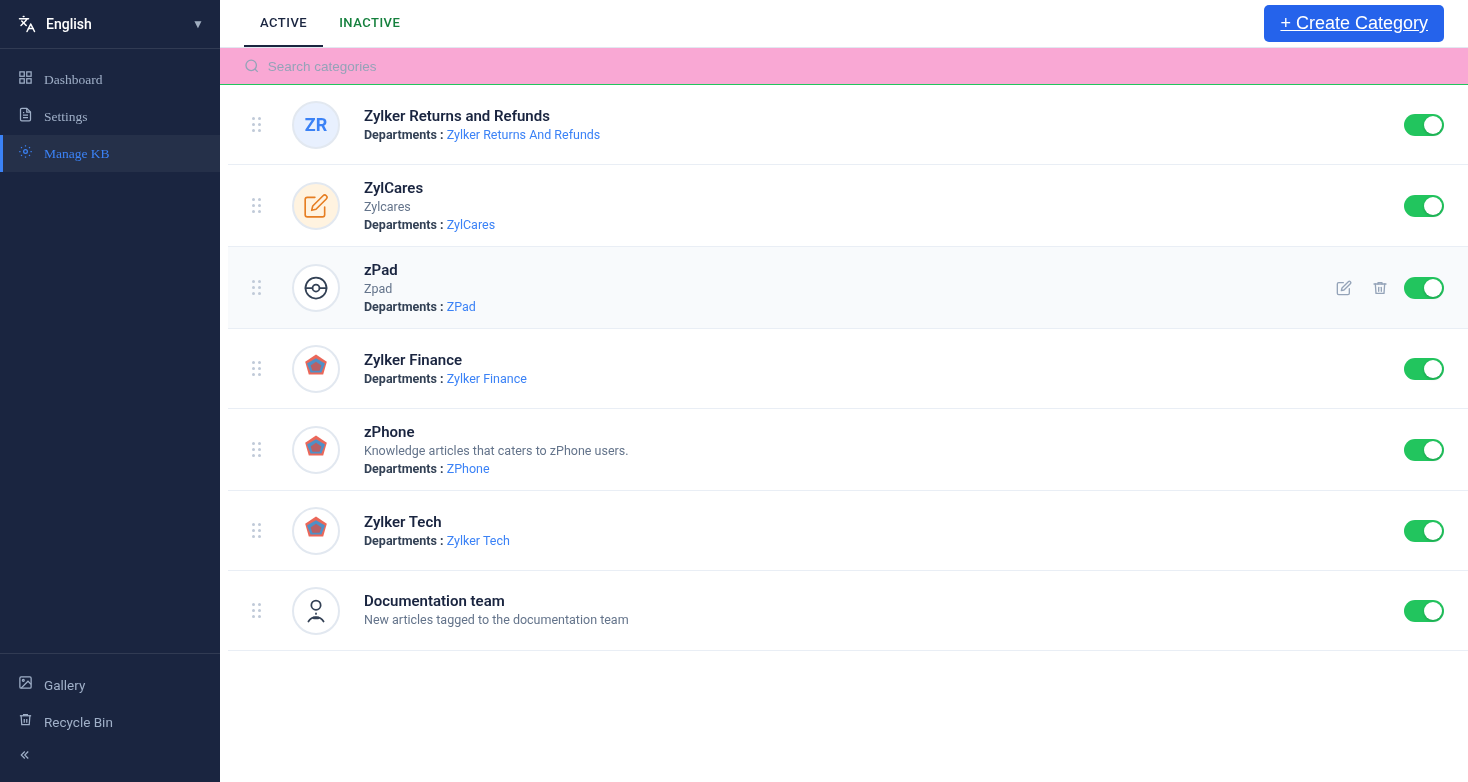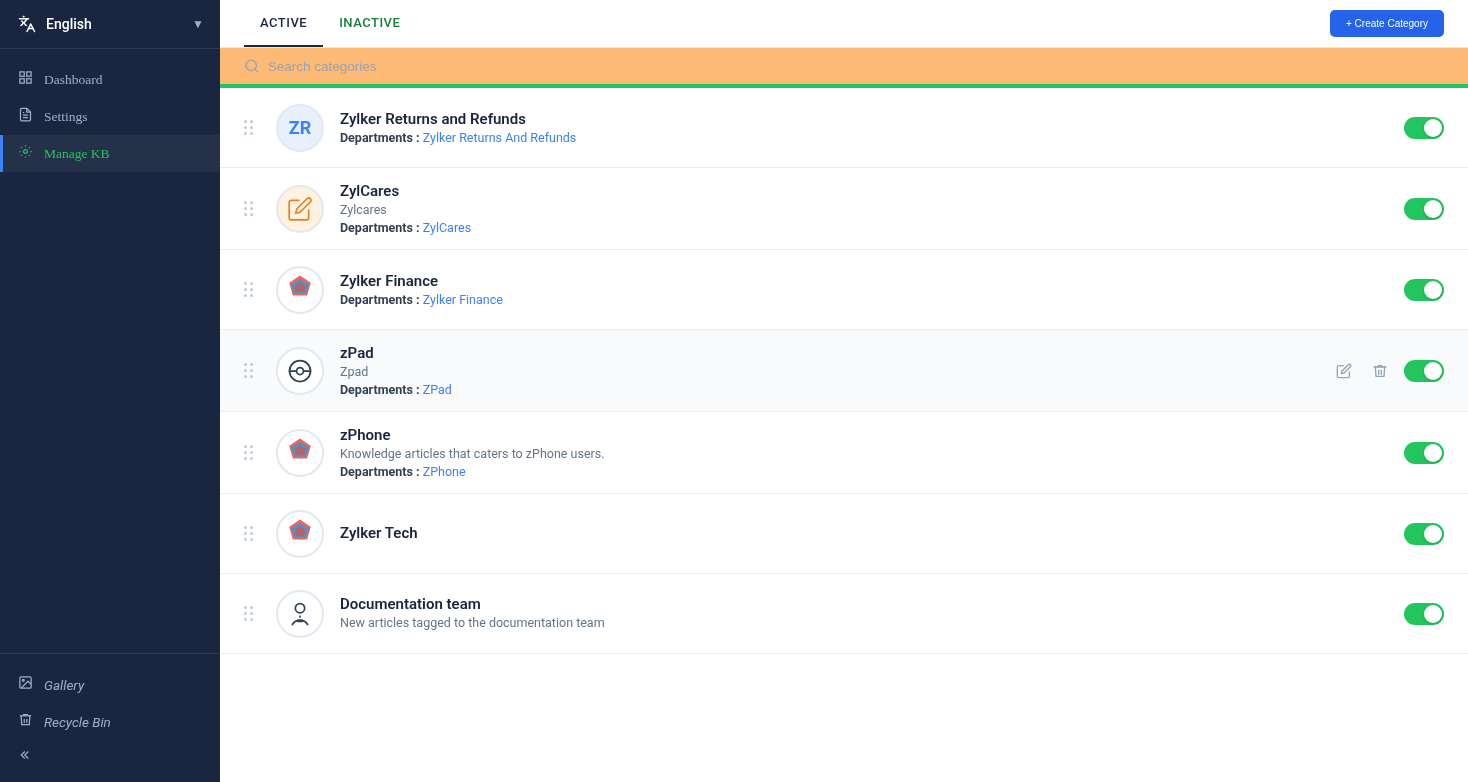--- a/index.html
+++ b/index.html
@@ -50,40 +50,39 @@
     .sidebar-nav-item {
       display: flex;
       align-items: center;
       gap: 10px;
       padding: 9px 16px;
       font-size: 13.5px;
       color: #a0b0c8;
       cursor: pointer;
       transition: background 0.15s;
     }
-    .sidebar-nav-item.active { color: #22c55e; background: rgba(255,255,255,0.05); border-left: 3px solid #3b82f6; padding-left: 13px; text-align: center; }
+    .sidebar-nav-item.active { color: #3b82f6; background: rgba(255,255,255,0.05); border-left: 3px solid #3b82f6; padding-left: 13px; text-align: center; }
     .sidebar-nav-item .nav-icon { font-size: 15px; width: 18px; text-align: center; }
 
     .sidebar-sub-nav {
       padding: 2px 0 8px 44px;
     }
     .sidebar-sub-item {
       display: block;
       padding: 6px 12px;
       font-size: 13px;
       color: #a0b0c8;
       cursor: pointer;
       border-radius: 4px;
     }
     .sidebar-sub-item.active { color: #fff; font-weight: 500; }
 
     .sidebar-bottom {
       padding: 12px 0;
       border-top: 1px solid rgba(255,255,255,0.1);
-      font-style: italic;
     }
     .sidebar-collapse {
       padding: 8px 16px;
       display: flex;
       align-items: center;
       gap: 8px;
       color: #a0b0c8;
       font-size: 13px;
       cursor: pointer;
     }
@@ -128,33 +127,34 @@
     .tab.active {
       color: #1a2540;
       border-bottom: 2px solid #1a2540;
     }
     .create-btn {
       background: #2563eb;
       color: #fff;
       border: none;
       border-radius: 5px;
       padding: 8px 16px;
-      font-size: 10px;
+      font-size: 18px;
       font-weight: 500;
       cursor: pointer;
       display: flex;
       align-items: center;
       gap: 6px;
+      text-decoration: underline;
     }
 
     
     .search-bar {
       padding: 10px 24px;
-      border-bottom: 4px solid #22c55e;
-      background: #fdba74;
+      border-bottom: 1px solid #22c55e;
+      background: #f9a8d4;
     }
     .search-inner {
       display: flex;
       align-items: center;
       gap: 8px;
       color: #94a3b8;
       font-size: 13.5px;
     }
     .search-inner input {
       border: none;
@@ -171,22 +171,23 @@
       flex: 1;
       overflow-y: auto;
     }
     .category-row {
       display: flex;
       align-items: center;
       padding: 14px 24px;
       border-bottom: 1px solid #e9eef5;
       min-height: 80px;
       position: relative;
-      gap: 16px;
+      gap: 24px;
       background: #fff;
+      margin-left: 8px;
     }
     .drag-handle {
       color: #c0cad8;
       font-size: 16px;
       cursor: grab;
       display: flex;
       flex-direction: column;
       gap: 3px;
       min-width: 16px;
     }
@@ -458,50 +459,20 @@
             <path d="M11 4H4a2 2 0 0 0-2 2v14a2 2 0 0 0 2 2h14a2 2 0 0 0 2-2v-7"></path>
             <path d="M18.5 2.5a2.121 2.121 0 0 1 3 3L12 15l-4 1 1-4 9.5-9.5z"></path>
           </svg>
       </div>
       <div class="category-info">
         <div class="category-name">ZylCares</div>
         <div class="category-desc">Zylcares</div>
         <div class="category-dept">
           <span>Departments :</span>
           <a href="#">ZylCares</a>
-        </div>
-      </div>
-      <div class="category-actions">
-        <label class="toggle">
-
-          <div class="toggle-track"></div>
-        </label>
-      </div>
-    </div>
-
-    <div class="category-row">
-      <div class="drag-handle">
-        <div class="drag-dots">
-            <span></span>
-            <span></span>
-            <span></span>
-          </div>
-      </div>
-      <div class="category-icon" style="background:#fff;border:2px solid #e2e8f0;">
-        <svg width="36" height="36" viewBox="0 0 40 40">
-          <polygon points="20,4 32,12 28,26 12,26 8,12" fill="#e74c3c" opacity="0.85"></polygon>
-          <polygon points="20,8 30,14 26,24 14,24 10,14" fill="#3498db" opacity="0.85"></polygon>
-          <polygon points="20,12 26,16 24,22 16,22 14,16" fill="#e74c3c" opacity="0.7"></polygon>
-        </svg>
-      </div>
-      <div class="category-info">
-        <div class="category-name">Zylker Finance</div>
-        <div class="category-dept">
-          <span>Departments :</span>
-          <a href="#">Zylker Finance</a>
         </div>
       </div>
       <div class="category-actions">
         <label class="toggle">
 
           <div class="toggle-track"></div>
         </label>
       </div>
     </div>
 
@@ -561,20 +532,50 @@
           </div>
       </div>
       <div class="category-icon" style="background:#fff;border:2px solid #e2e8f0;">
         <svg width="36" height="36" viewBox="0 0 40 40">
           <polygon points="20,4 32,12 28,26 12,26 8,12" fill="#e74c3c" opacity="0.85"></polygon>
           <polygon points="20,8 30,14 26,24 14,24 10,14" fill="#3498db" opacity="0.85"></polygon>
           <polygon points="20,12 26,16 24,22 16,22 14,16" fill="#e74c3c" opacity="0.7"></polygon>
         </svg>
       </div>
       <div class="category-info">
+        <div class="category-name">Zylker Finance</div>
+        <div class="category-dept">
+          <span>Departments :</span>
+          <a href="#">Zylker Finance</a>
+        </div>
+      </div>
+      <div class="category-actions">
+        <label class="toggle">
+
+          <div class="toggle-track"></div>
+        </label>
+      </div>
+    </div>
+
+    <div class="category-row">
+      <div class="drag-handle">
+        <div class="drag-dots">
+            <span></span>
+            <span></span>
+            <span></span>
+          </div>
+      </div>
+      <div class="category-icon" style="background:#fff;border:2px solid #e2e8f0;">
+        <svg width="36" height="36" viewBox="0 0 40 40">
+          <polygon points="20,4 32,12 28,26 12,26 8,12" fill="#e74c3c" opacity="0.85"></polygon>
+          <polygon points="20,8 30,14 26,24 14,24 10,14" fill="#3498db" opacity="0.85"></polygon>
+          <polygon points="20,12 26,16 24,22 16,22 14,16" fill="#e74c3c" opacity="0.7"></polygon>
+        </svg>
+      </div>
+      <div class="category-info">
         <div class="category-name">zPhone</div>
         <div class="category-desc">Knowledge articles that caters to zPhone users.</div>
         <div class="category-dept">
           <span>Departments :</span>
           <a href="#">ZPhone</a>
         </div>
       </div>
       <div class="category-actions">
         <label class="toggle">
 
@@ -593,20 +594,24 @@
       </div>
       <div class="category-icon" style="background:#fff;border:2px solid #e2e8f0;">
         <svg width="36" height="36" viewBox="0 0 40 40">
           <polygon points="20,4 32,12 28,26 12,26 8,12" fill="#e74c3c" opacity="0.85"></polygon>
           <polygon points="20,8 30,14 26,24 14,24 10,14" fill="#3498db" opacity="0.85"></polygon>
           <polygon points="20,12 26,16 24,22 16,22 14,16" fill="#e74c3c" opacity="0.7"></polygon>
         </svg>
       </div>
       <div class="category-info">
         <div class="category-name">Zylker Tech</div>
+        <div class="category-dept">
+          <span>Departments :</span>
+          <a href="#">Zylker Tech</a>
+        </div>
       </div>
       <div class="category-actions">
         <label class="toggle">
 
           <div class="toggle-track"></div>
         </label>
       </div>
     </div>
 
     <div class="category-row">

